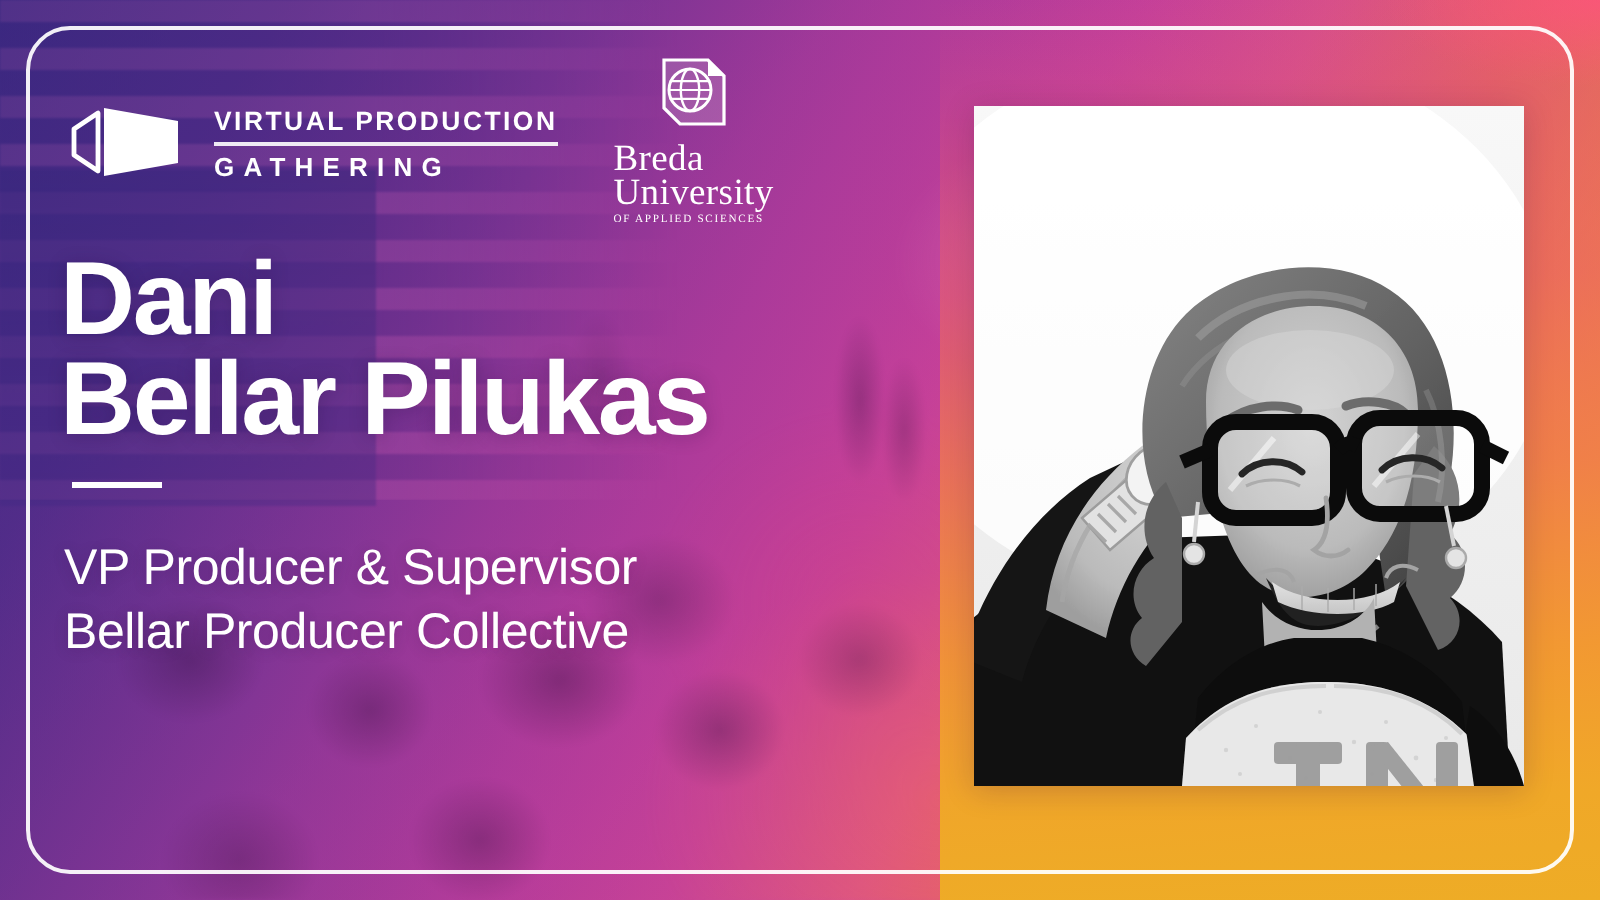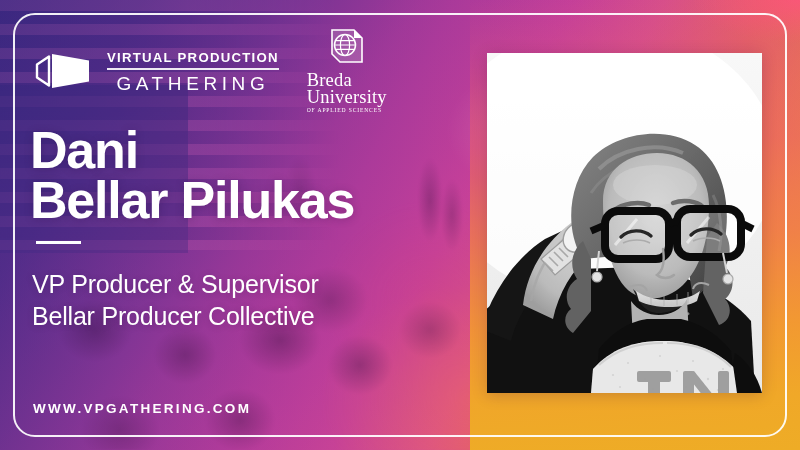--- a/index.html
+++ b/index.html
@@ -182,25 +182,25 @@
   }
 
   .vp-rule {
     height: 1.4px;
     background: rgba(255,255,255,.9);
     margin: 4px 0 4px 0;
     width: 100%;
   }
 
   .vp-line2 {
-    font-size: 19px;
-    font-weight: 400;
+    font-size: 13px;
+    font-weight: 700;
     letter-spacing: 4.6px;
     color: #ffffff;
-    text-align: center;
+    text-align: left;
     white-space: nowrap;
   }
 
   .buas {
     display: flex;
     align-items: center;
     gap: 7px;
     margin-left: 6px;
     flex-direction: column;
   }
@@ -365,21 +365,20 @@
       <span class="ln">Bellar Pilukas</span>
     </div>
 
     <div class="divider"></div>
 
     <div class="role">
       <span class="ln">VP Producer &amp; Supervisor</span>
       <span class="ln">Bellar Producer Collective</span>
     </div>
 
-    <div class="url">WWW.VPGATHERING.COM</div>
 
   </div>
 
   <div class="photo">
     <div class="photo-inner">
       <svg viewBox="0 0 275 340" preserveAspectRatio="xMidYMid slice">
         <defs>
           <linearGradient id="bgw" x1="0" y1="0" x2="0" y2="1">
             <stop offset="0%" stop-color="#f0f1f3"></stop>
             <stop offset="100%" stop-color="#e2e3e6"></stop>

